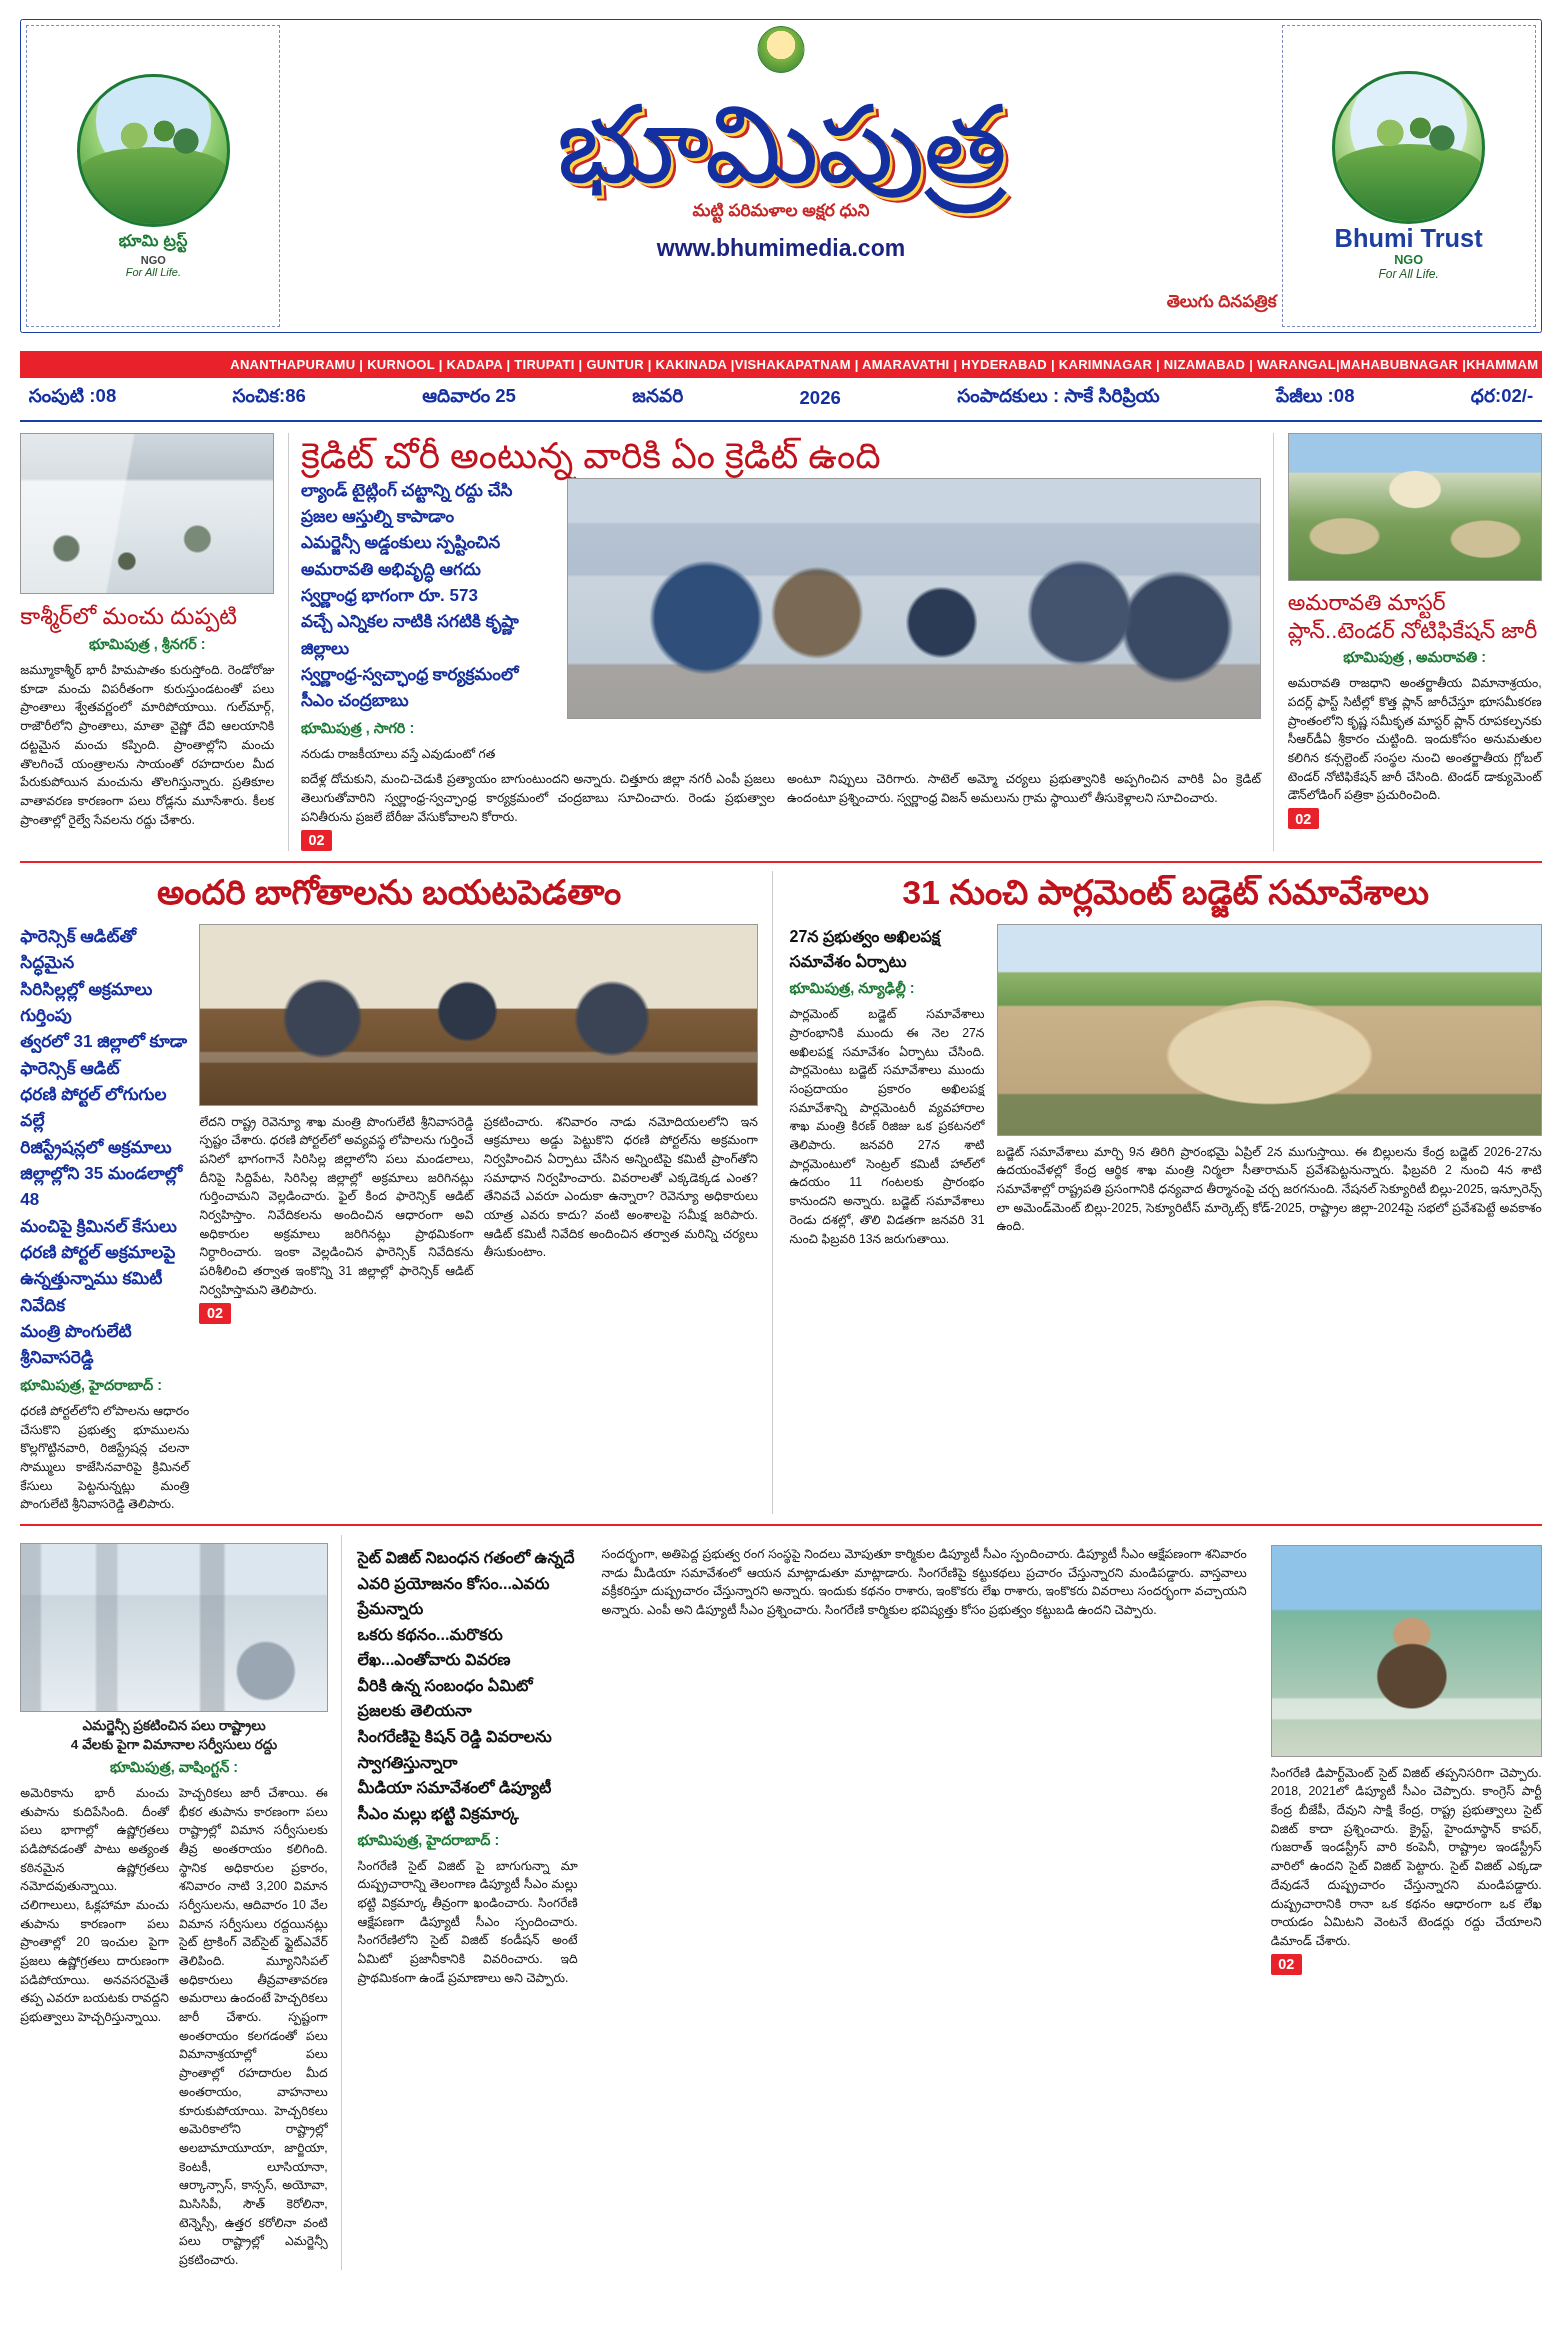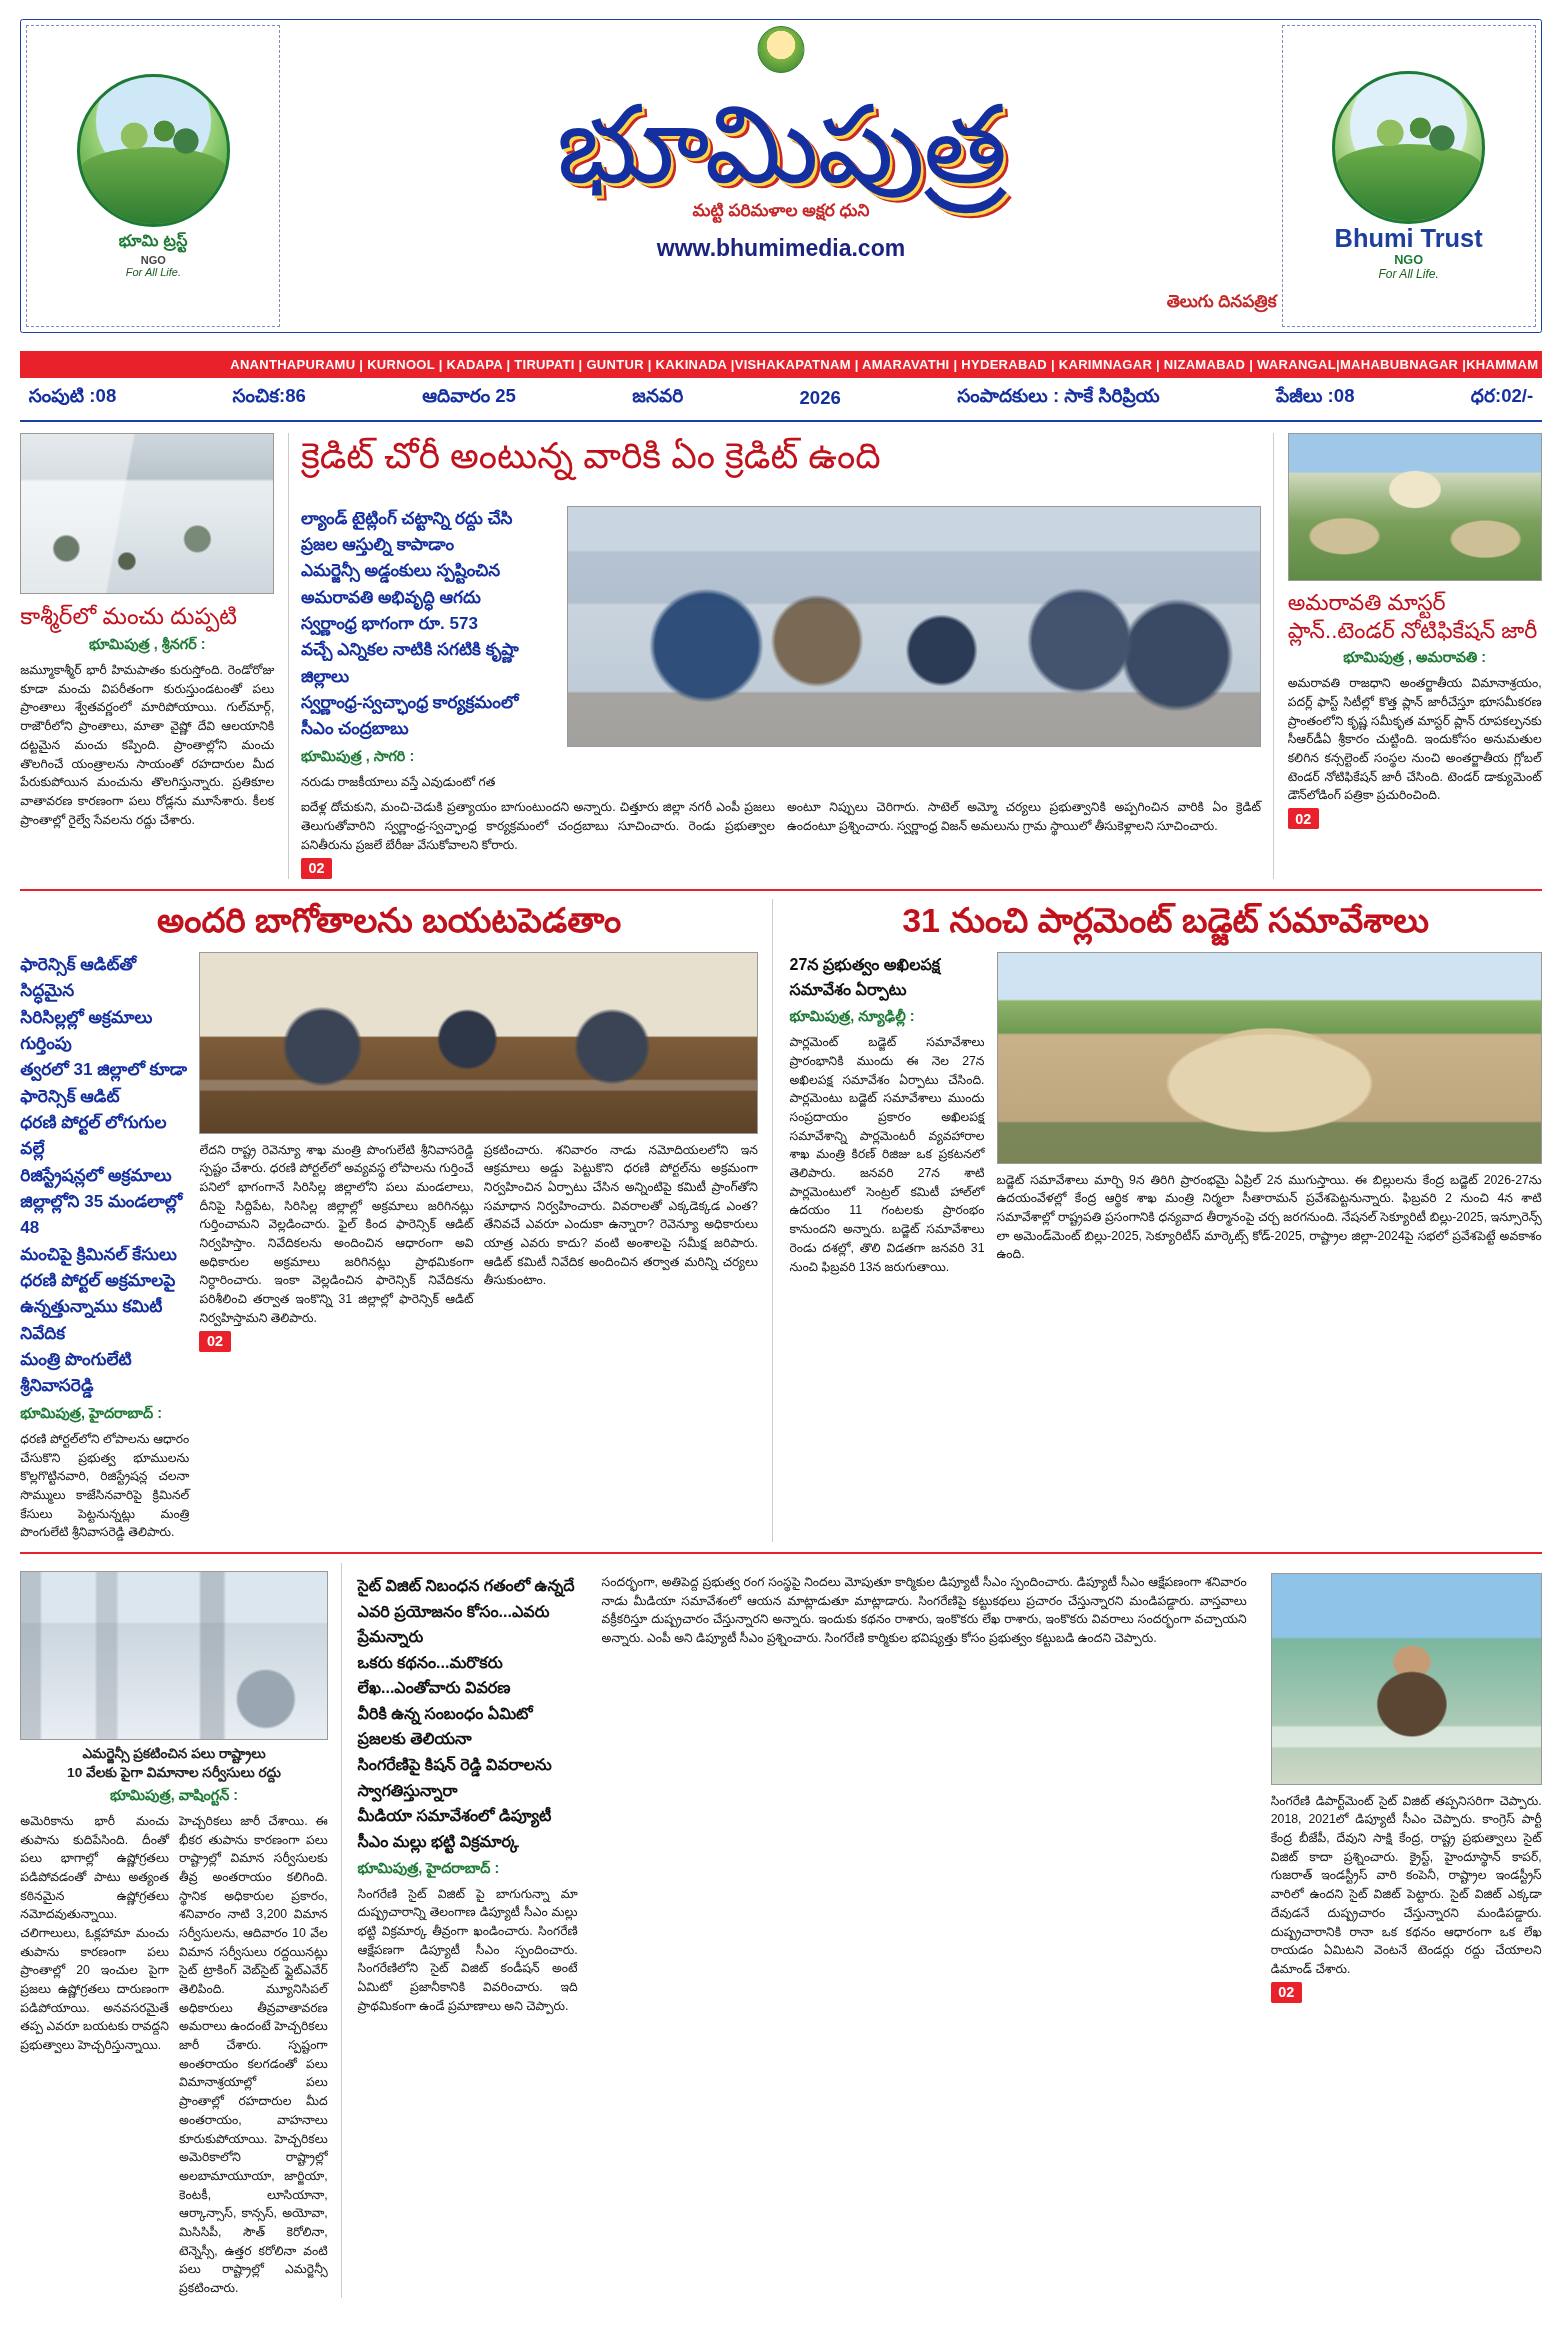--- a/index.html
+++ b/index.html
@@ -360,21 +360,21 @@
 
     <div>
       <div class="photo img-snow" style="height:161px;"></div>
       <div class="headline-1" style="font-size:23px;margin-top:8.5px;">కాశ్మీర్‌లో మంచు దుప్పటి</div>
       <div class="byline" style="text-align:center;">భూమిపుత్ర , శ్రీనగర్ :</div>
       <div class="body-text">జమ్మూకాశ్మీర్‌ భారీ హిమపాతం కురుస్తోంది. రెండోరోజు కూడా మంచు విపరీతంగా కురుస్తుండటంతో పలు ప్రాంతాలు శ్వేతవర్ణంలో మారిపోయాయి. గుల్‌మార్గ్‌, రాజౌరీలోని ప్రాంతాలు, మాతా వైష్ణో దేవి ఆలయానికి దట్టమైన మంచు కప్పింది. ప్రాంతాల్లోని మంచు తొలగించే యంత్రాలను సాయంతో రహదారుల మీద పేరుకుపోయిన మంచును తొలగిస్తున్నారు. ప్రతికూల వాతావరణ కారణంగా పలు రోడ్లను మూసేశారు. కీలక ప్రాంతాల్లో రైల్వే సేవలను రద్దు చేశారు.</div>
     </div>
 
     <div style="border-left:0.8px solid #ccc;border-right:0.8px solid #ccc;padding:0 12px;">
       <div class="headline-1" style="font-size:36px;">క్రెడిట్ చోరీ అంటున్న వారికి ఏం క్రెడిట్ ఉంది</div>
-      <div style="display:grid;grid-template-columns:254px 1fr;gap:12px;margin-top:28px;">
+      <div style="display:grid;grid-template-columns:254px 1fr;gap:12px;margin-top:0;">
         <div>
           <div class="subhead">ల్యాండ్ టైట్లింగ్ చట్టాన్ని రద్దు చేసి</div>
           <div class="subhead">ప్రజల ఆస్తుల్ని కాపాడాం</div>
           <div class="subhead">ఎమర్జెన్సీ అడ్డంకులు స్పష్టించిన</div>
           <div class="subhead">అమరావతి అభివృద్ధి ఆగదు</div>
           <div class="subhead">స్వర్ణాంధ్ర భాగంగా రూ. 573</div>
           <div class="subhead">వచ్చే ఎన్నికల నాటికి సగటికి కృష్ణా జిల్లాలు</div>
           <div class="subhead">స్వర్ణాంధ్ర-స్వచ్ఛాంధ్ర కార్యక్రమంలో సీఎం చంద్రబాబు</div>
           <div class="byline">భూమిపుత్ర , సాగరి :</div>
           <div class="body-text">నరుడు రాజకీయాలు వస్తే ఎవుడుంటో గత</div>
@@ -449,21 +449,21 @@
     </div>
   </div>
 
   <div class="rule-red"></div>
 
   <div class="bottom-row">
 
     <div style="padding-right:13.6px;border-right:0.8px solid #ccc;">
       <div class="photo img-city-snow" style="height:169px;margin-top:8.5px;"></div>
       <div class="cap" style="font-size:13.6px;font-weight:bold;white-space:pre-line;">ఎమర్జెన్సీ ప్రకటించిన పలు రాష్ట్రాలు
-10 వేలకు పైగా విమానాల సర్వీసులు రద్దు</div>
+4 వేలకు పైగా విమానాల సర్వీసులు రద్దు</div>
       <div class="byline" style="text-align:center;">భూమిపుత్ర, వాషింగ్టన్ :</div>
       <div class="two-col">
         <div class="body-text">అమెరికాను భారీ మంచు తుపాను కుదిపేసింది. దీంతో పలు భాగాల్లో ఉష్ణోగ్రతలు పడిపోవడంతో పాటు అత్యంత కఠినమైన ఉష్ణోగ్రతలు నమోదవుతున్నాయి. చలిగాలులు, ఓక్లహామా మంచు తుపాను కారణంగా పలు ప్రాంతాల్లో 20 ఇంచుల పైగా ప్రజలు ఉష్ణోగ్రతలు దారుణంగా పడిపోయాయి. అనవసరమైతే తప్ప ఎవరూ బయటకు రావద్దని ప్రభుత్వాలు హెచ్చరిస్తున్నాయి.</div>
         <div class="body-text">హెచ్చరికలు జారీ చేశాయి. ఈ భీకర తుపాను కారణంగా పలు రాష్ట్రాల్లో విమాన సర్వీసులకు తీవ్ర అంతరాయం కలిగింది. స్థానిక అధికారుల ప్రకారం, శనివారం నాటి 3,200 విమాన సర్వీసులను, ఆదివారం 10 వేల విమాన సర్వీసులు రద్దయినట్లు సైట్ ట్రాకింగ్ వెబ్‌సైట్ ఫ్లైట్‌ఎవేర్ తెలిపింది. మ్యూనిసిపల్ అధికారులు తీవ్రవాతావరణ అమరాలు ఉందంటే హెచ్చరికలు జారీ చేశారు. స్పష్టంగా అంతరాయం కలగడంతో పలు విమానాశ్రయాల్లో పలు ప్రాంతాల్లో రహదారుల మీద అంతరాయం, వాహనాలు కూరుకుపోయాయి. హెచ్చరికలు అమెరికాలోని రాష్ట్రాల్లో అలబామాయూయా, జార్జియా, కెంటకీ, లూసియానా, ఆర్కాన్సాస్, కాన్సస్, అయోవా, మిసిసిపీ, సౌత్ కెరోలినా, టెన్నెస్సీ, ఉత్తర కరోలినా వంటి పలు రాష్ట్రాల్లో ఎమర్జెన్సీ ప్రకటించారు.</div>
       </div>
     </div>
 
     <div>
       <div style="display:grid;grid-template-columns:220px 1fr 271px;gap:24px;margin-top:10.2px;">
         <div>

